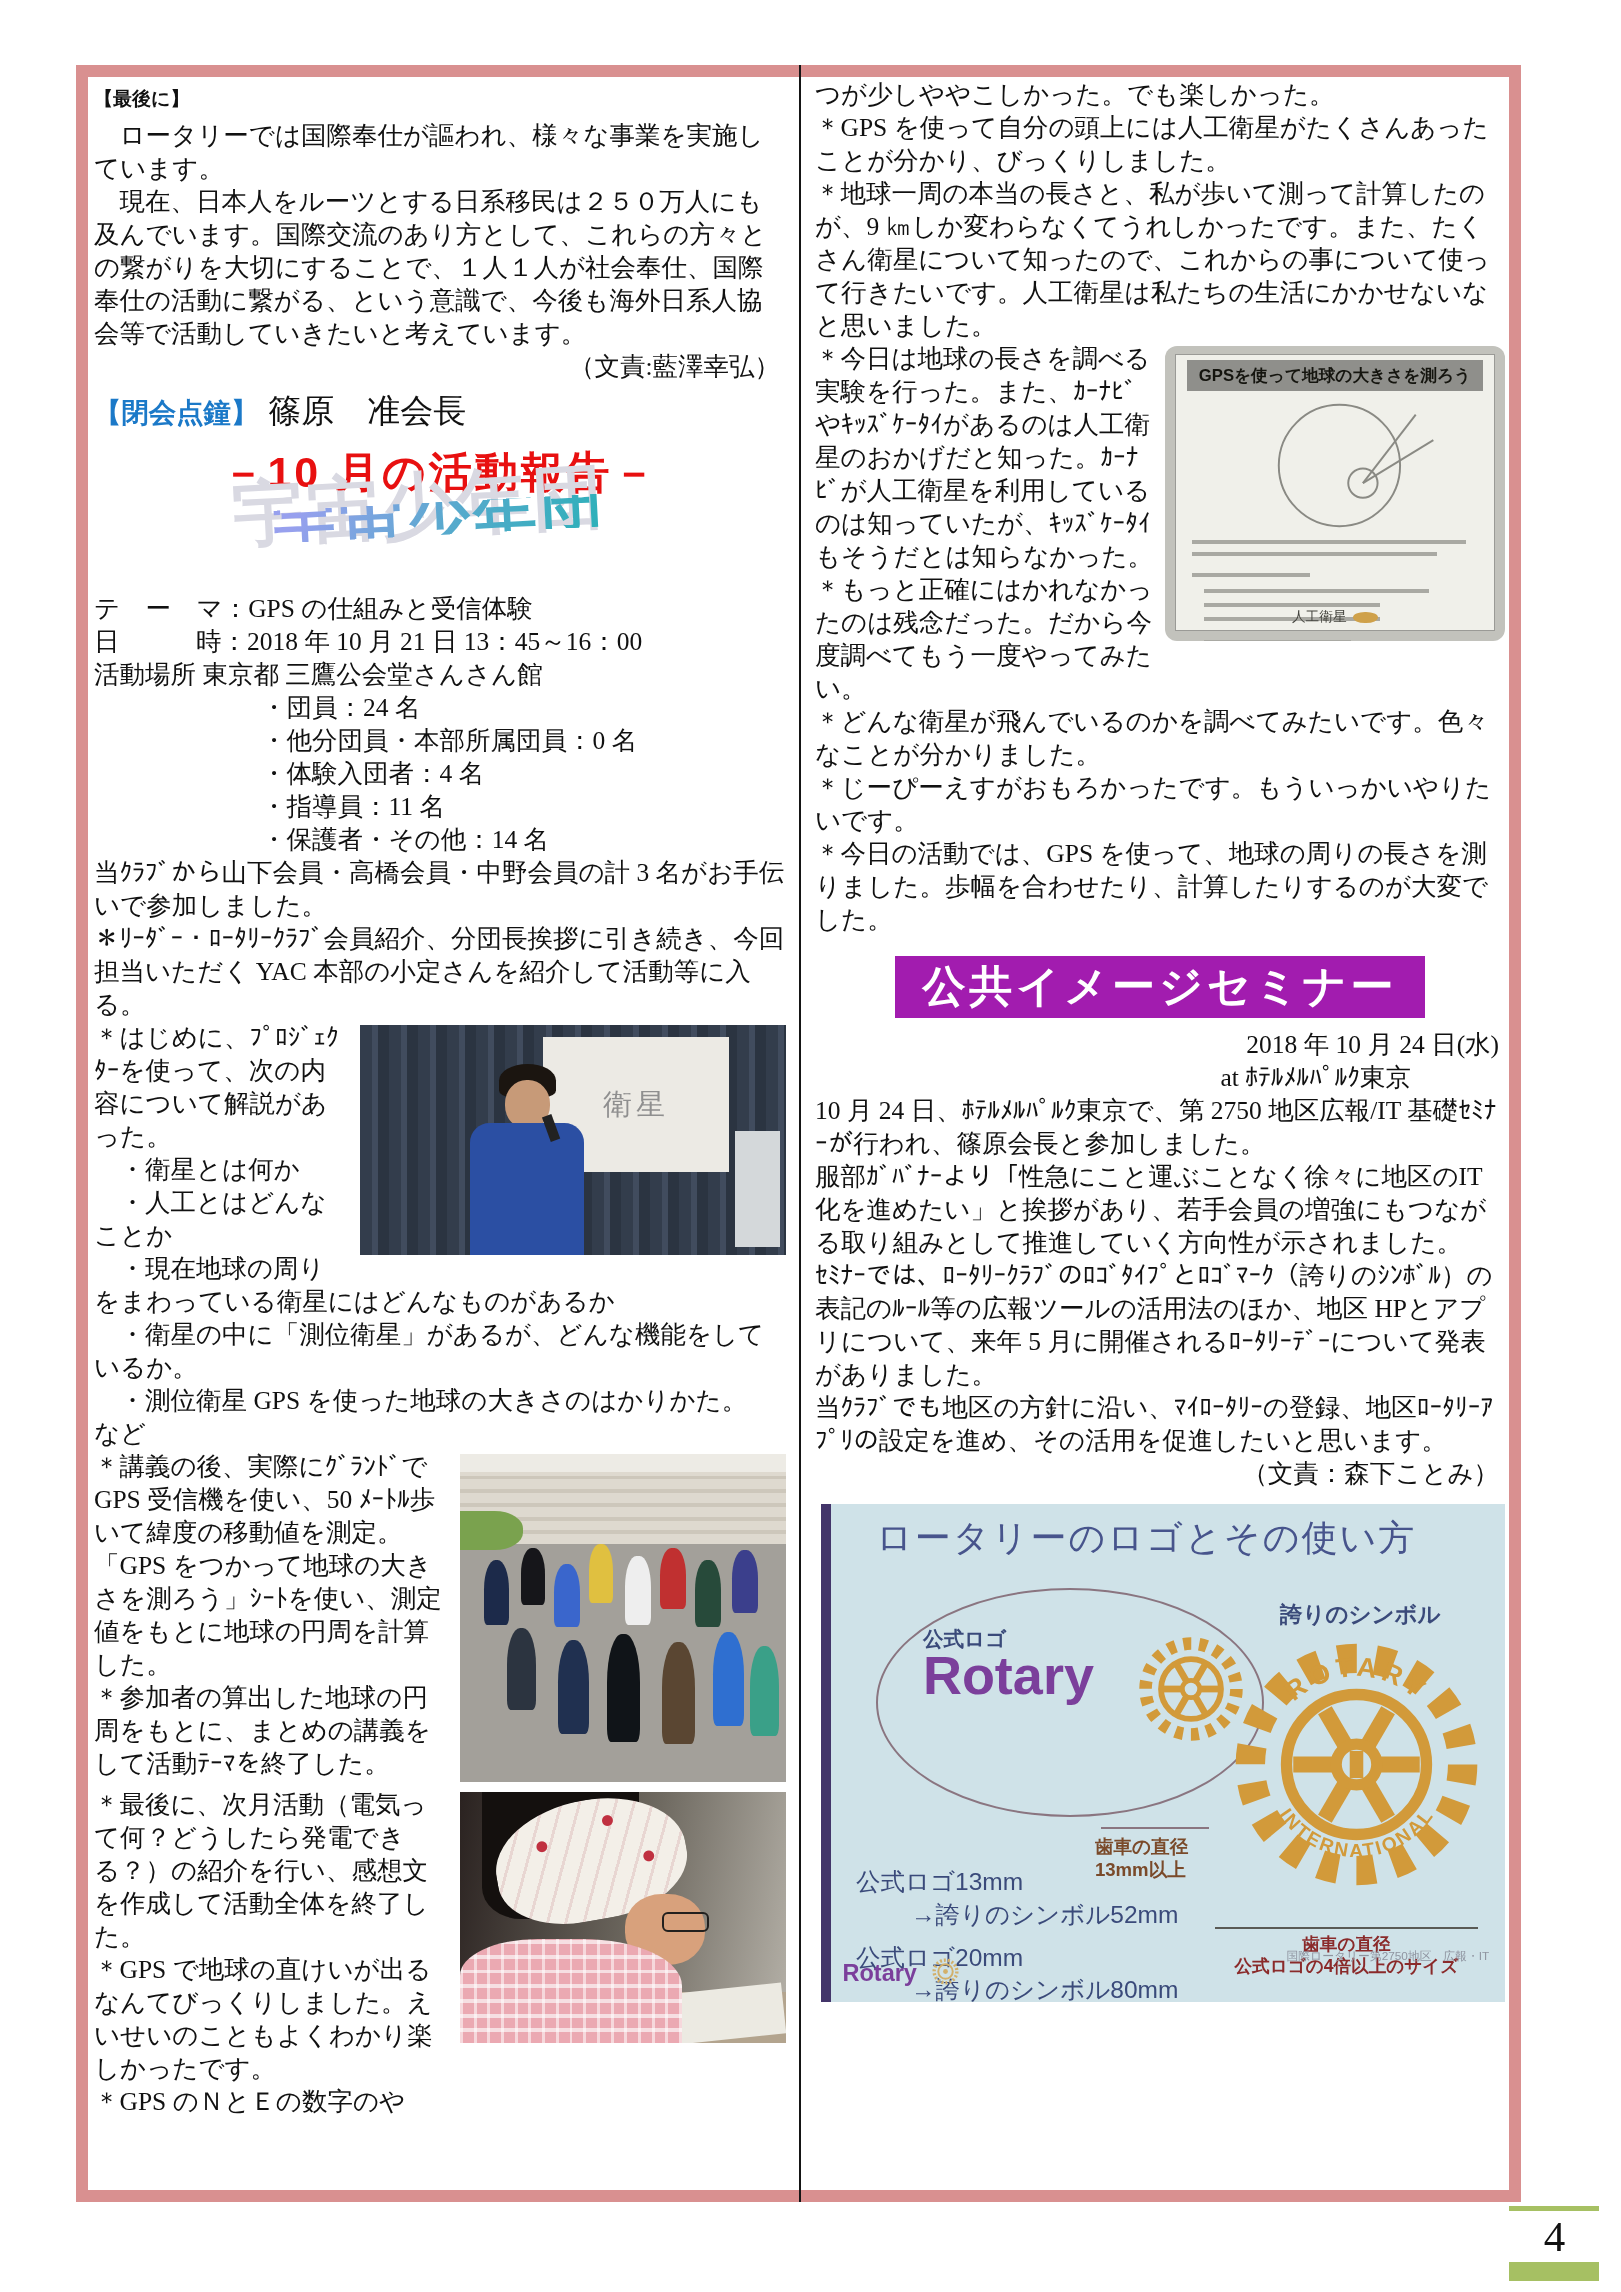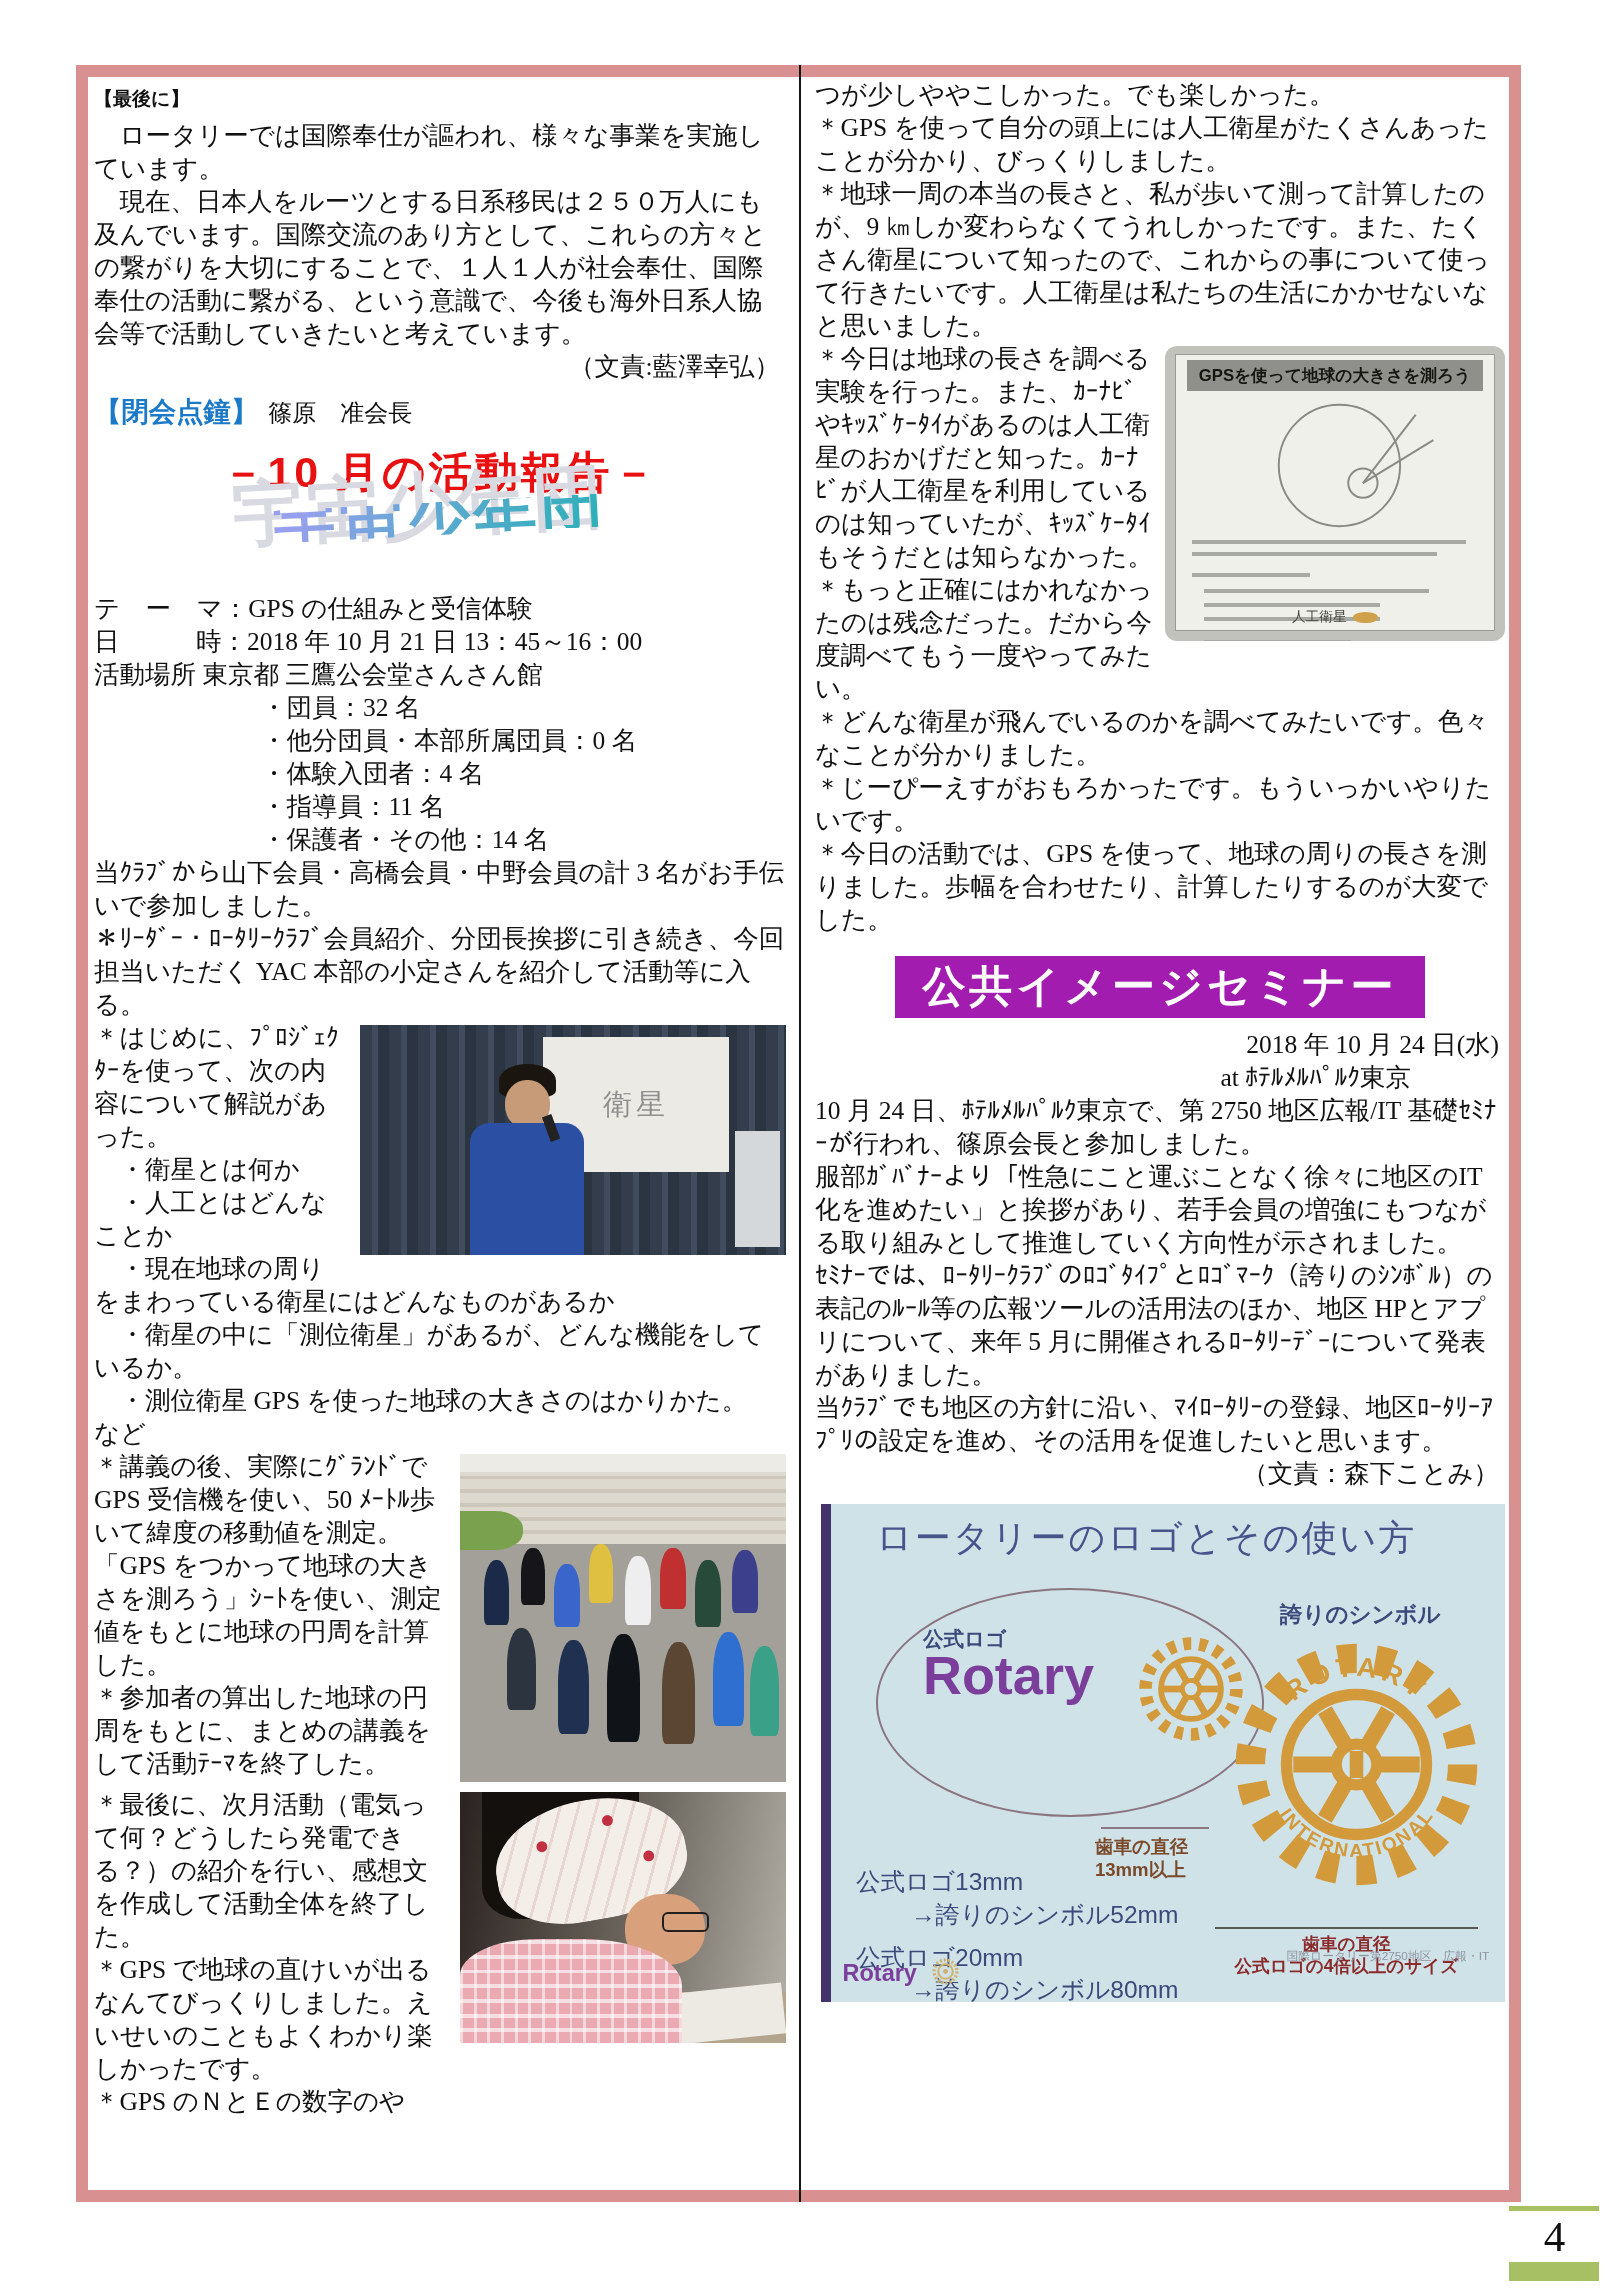--- a/index.html
+++ b/index.html
@@ -13,21 +13,21 @@
   .col-left{left:94px;top:82px;width:692px;}
   .col-right{left:815px;top:78px;width:690px;}
 
   .t{margin:0;}
   .tr{text-align:right;padding-right:5.9px;}
   .h-sans{font-family:Liberation Serif, serif;font-weight:bold;
           font-size:19px;margin:0 0 3.9px 0;}
   .closing{margin:11.8px 0 13.7px 0;height:39px;}
   .blue-label{font-family:"Liberation Sans","DejaVu Sans",sans-serif;font-weight:bold;
               color:#1b79c8;font-size:27.4px;margin-right:9.8px;}
-  .closing-name{font-size:24px;}
+  .closing-name{font-size:33px;}
 
   .report-title{color:#e81010;font-family:"Liberation Sans","DejaVu Sans",sans-serif;
                 font-weight:bold;font-size:43px;text-align:center;letter-spacing:2.9px;
                 margin:7.8px 0 0 0;height:55px;line-height:51px;}
   .club-wrap{position:relative;height:90px;text-align:center;
              font-family:"Liberation Sans","DejaVu Sans",sans-serif;}
   .club-shadow{position:absolute;left:50%;top:-13.7px;transform:translateX(-56%) rotate(-3deg) scale(1.12);
                font-size:63px;font-weight:bold;color:#d9d9e2;letter-spacing:3.9px;}
   .club-main{position:relative;display:inline-block;transform:rotate(-3deg);
              font-size:63px;font-weight:bold;letter-spacing:3.9px;color:#4aa3c0;}
@@ -156,21 +156,21 @@
 
     <div class="report-title">－10 月の活動報告－</div>
     <div class="club-wrap">
       <span class="club-shadow">宇宙少年団</span>
       <span class="club-main">宇宙少年団</span>
     </div>
 
     <p class="t">テ　ー　マ：GPS の仕組みと受信体験</p>
     <p class="t">日　　　時：2018 年 10 月 21 日  13：45～16：00</p>
     <p class="t">活動場所 東京都  三鷹公会堂さんさん館</p>
-    <p class="t ind170">・団員：32 名</p>
+    <p class="t ind170">・団員：24 名</p>
     <p class="t ind170">・他分団員・本部所属団員：0 名</p>
     <p class="t ind170">・体験入団者：4 名</p>
     <p class="t ind170">・指導員：11 名</p>
     <p class="t ind170">・保護者・その他：14 名</p>
     <p class="t">当ｸﾗﾌﾞから山下会員・高橋会員・中野会員の計 3 名がお手伝いで参加しました。</p>
     <p class="t">＊ﾘｰﾀﾞｰ・ﾛｰﾀﾘｰｸﾗﾌﾞ会員紹介、分団長挨拶に引き続き、今回担当いただく YAC 本部の小定さんを紹介して活動等に入る。</p>
 
     <div class="flow">
       <div class="photo photo1">
         <div class="p1-screen">衛星</div>

